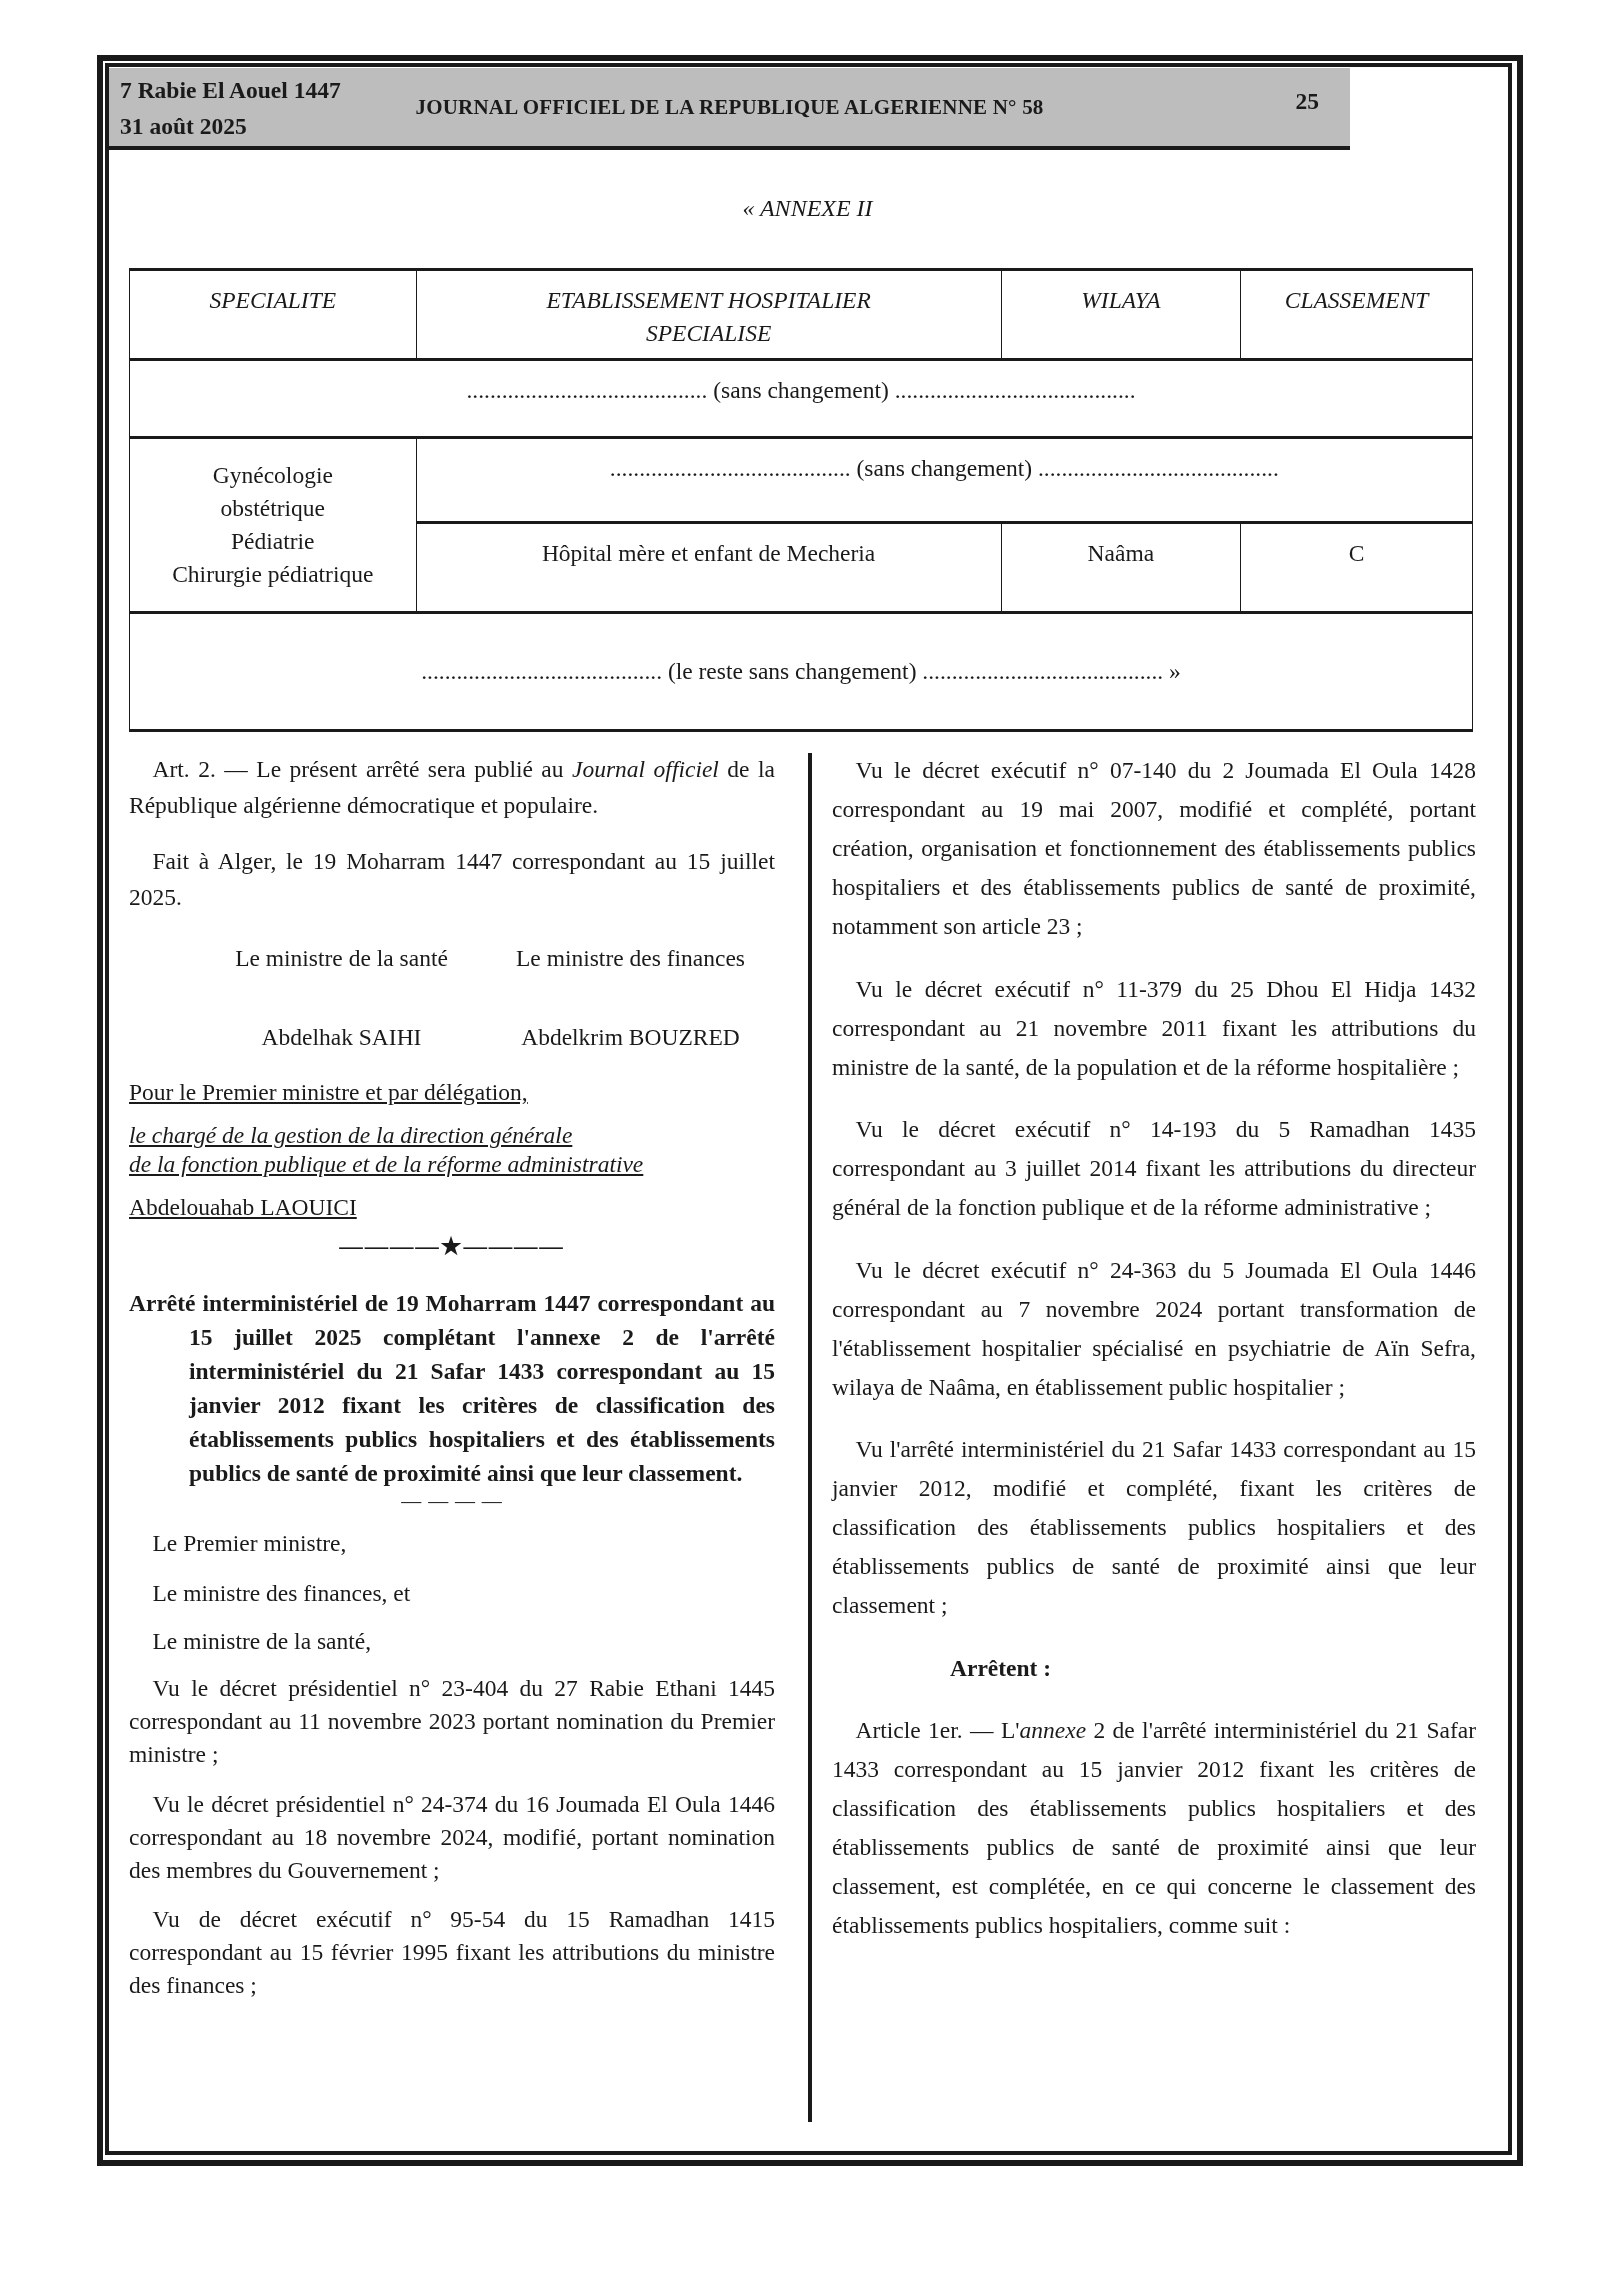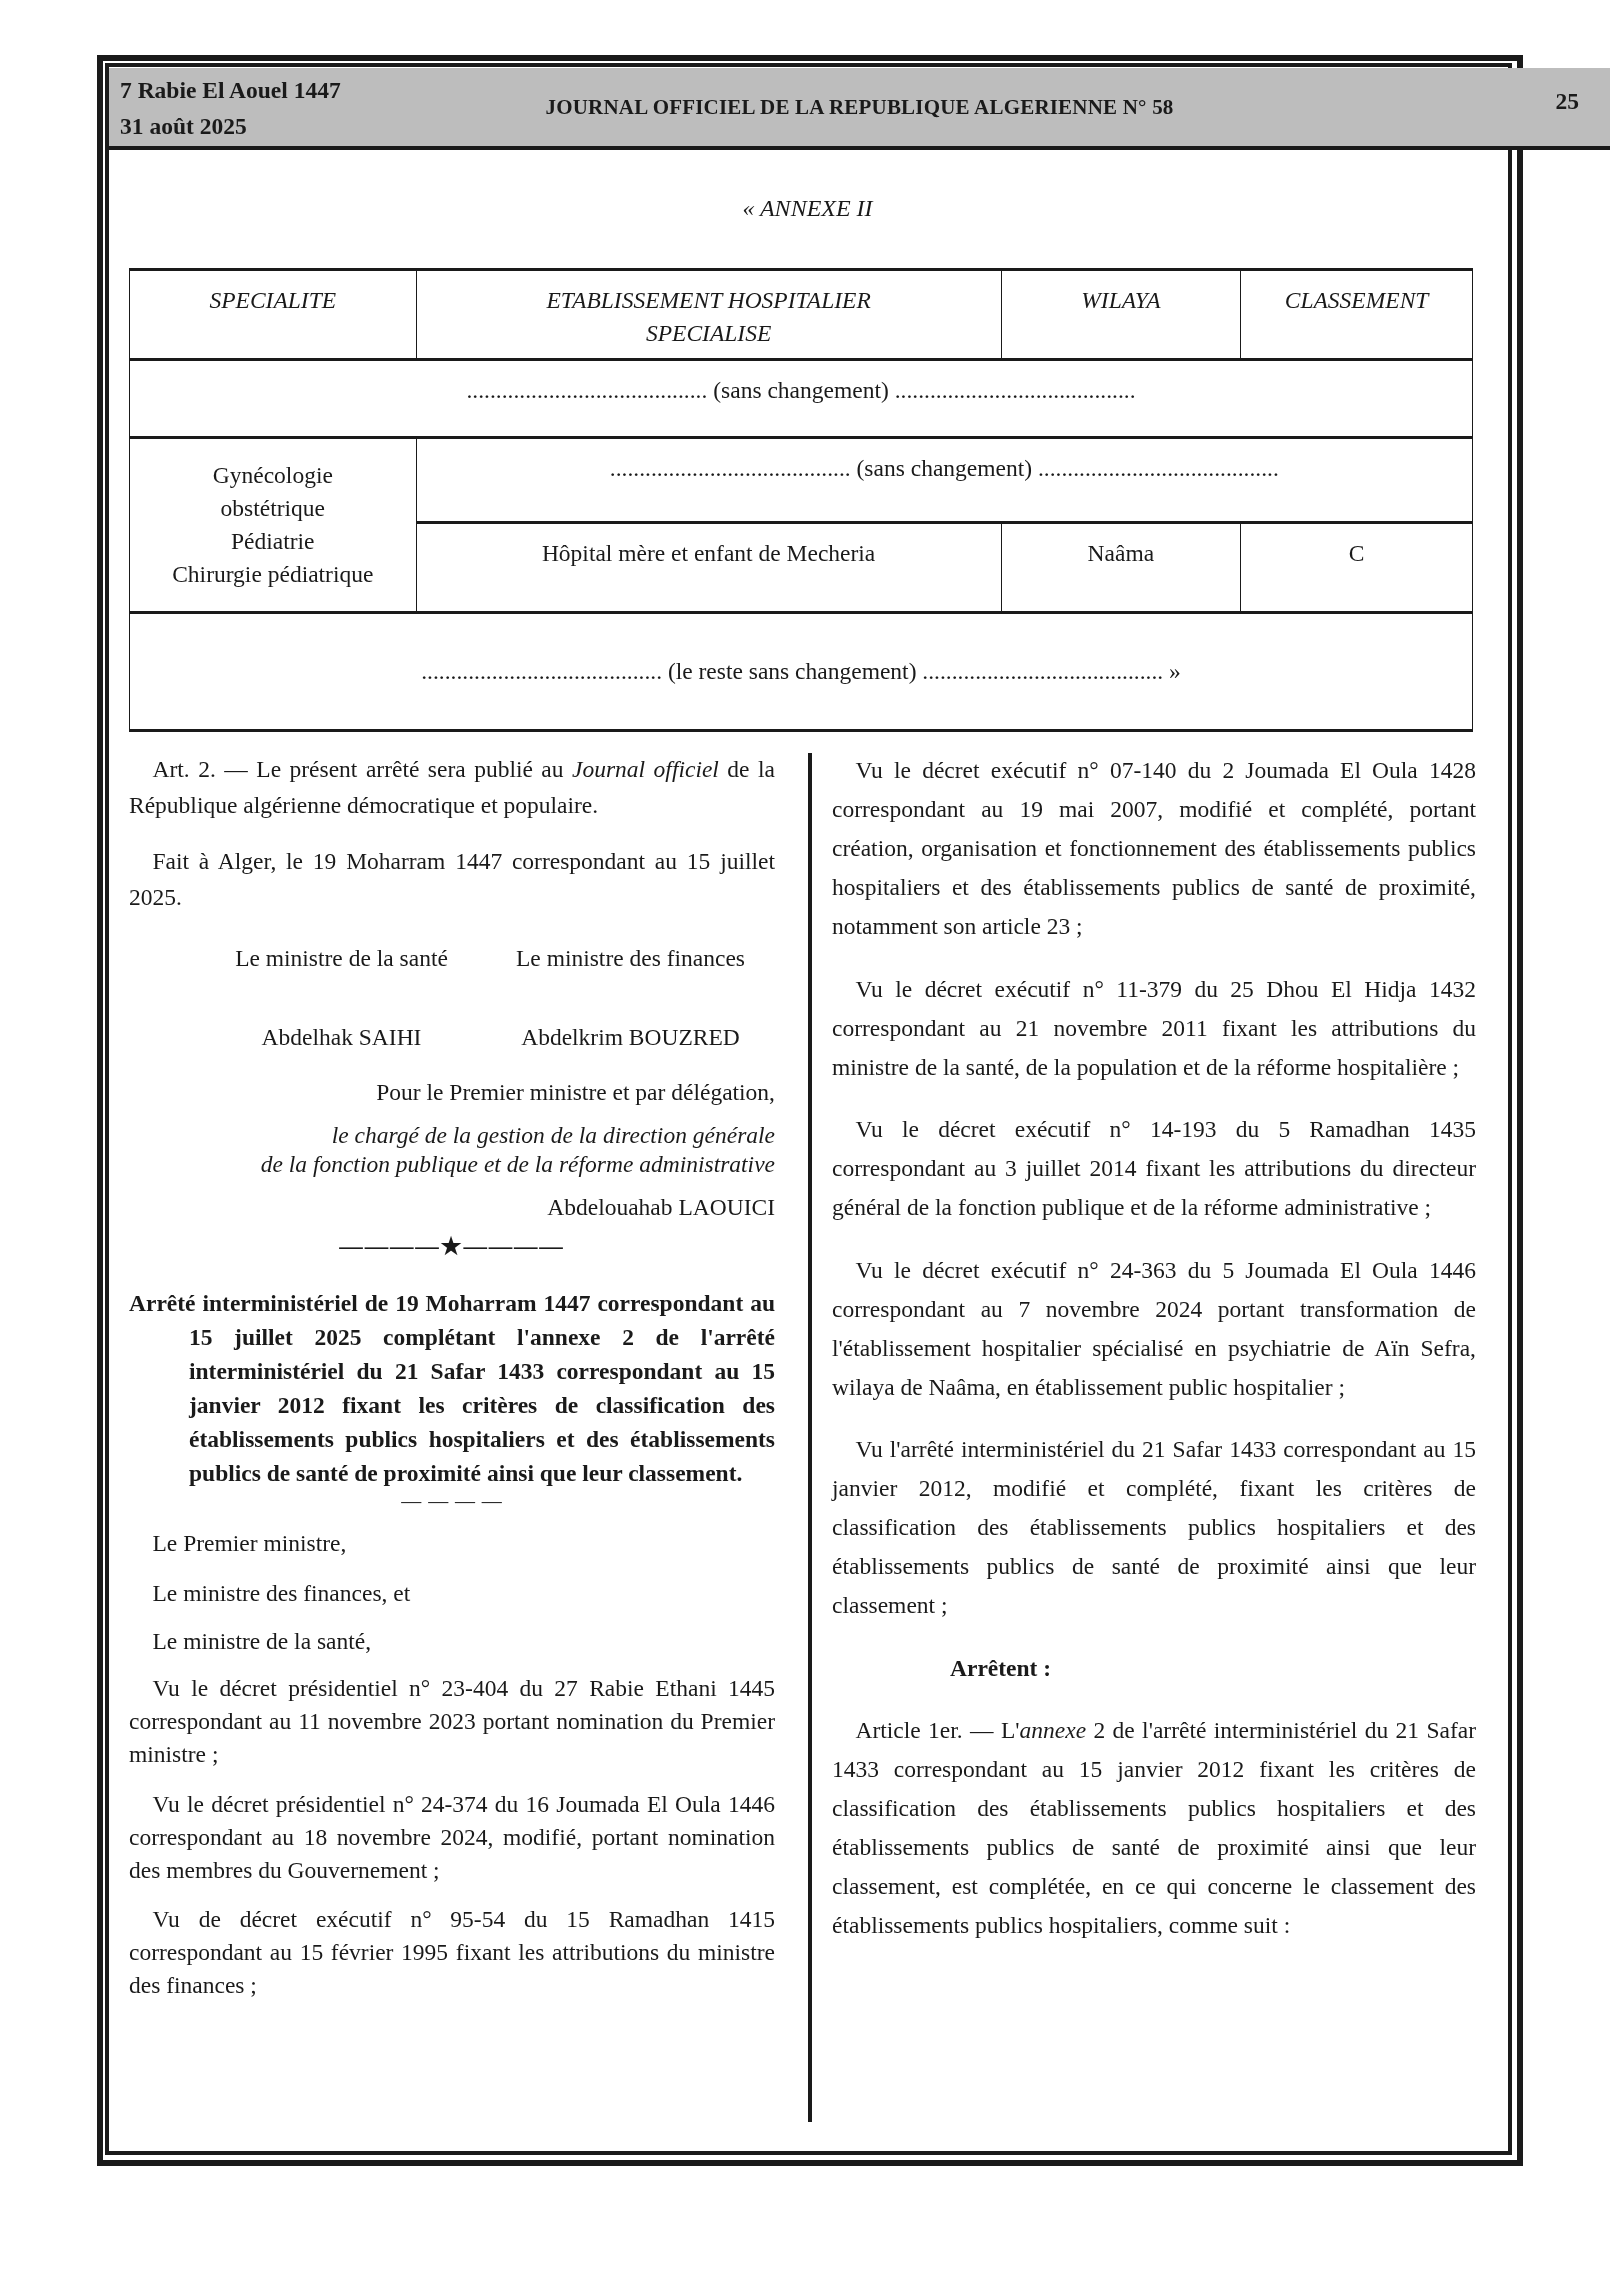--- a/index.html
+++ b/index.html
@@ -4,21 +4,21 @@
 <style>
   html, body { margin: 0; padding: 0; background: #ffffff; }
   body { width: 1615px; height: 2285px; position: relative; overflow: hidden;
          font-family: "Liberation Serif", "DejaVu Serif", serif; color: #1a1a1a; }
 
   .frame-outer { position: absolute; left: 97px; top: 55px; width: 1414px; height: 2099px;
                  border: 6.3px solid #1a1a1a; }
   .frame-inner { position: absolute; left: 105px; top: 63px; width: 1399px; height: 2084px;
                  border: 4.5px solid #1a1a1a; }
 
-  .header { position: absolute; left: 109px; top: 68px; width: 1501px; height: 78px;
+  .header { position: absolute; left: 109px; top: 68px; width: 1241px; height: 78px;
             background: #bdbdbd; border-bottom: 4.5px solid #1a1a1a; font-weight: bold; }
   .header .date { position: absolute; left: 11px; top: 3.6px; font-size: 23.5px; line-height: 36px; }
   .header .title { position: absolute; left: 0; right: 0; top: 20px; text-align: center; font-size: 21px; letter-spacing: 0.2px; margin-top: 7px; }
   .header .pagenum { position: absolute; right: 31px; top: 20px; font-size: 23.5px; }
 
   .annexe-title { position: absolute; left: 0; width: 1615px; top: 195px; text-align: center;
                   font-style: italic; font-size: 24px; }
 
   table.annexe { position: absolute; left: 129px; top: 268px; width: 1344px; border-collapse: collapse;
                  font-size: 23.5px; }
@@ -27,21 +27,21 @@
   table.annexe tr.thick-bottom td { border-bottom: 3.6px solid #1a1a1a; }
   .cell-pad { padding-top: 12.7px; line-height: 33px; }
 
   .col { position: absolute; top: 751px; font-size: 23.5px; line-height: 39px; text-align: justify; }
   .col.left { left: 129px; width: 646px; }
   .col.right { left: 832px; width: 644px; }
   .col p { margin: 0; }
   .divider { position: absolute; left: 808px; top: 753px; width: 3.6px; height: 1369px; background: #1a1a1a; }
 
   .indent { text-indent: 23.5px; }
-  .center { text-align: right; }
+  .center { text-align: left; text-decoration: underline; }
   .italic { font-style: italic; }
   .bold { font-weight: bold; }
 
   .signatures { display: flex; justify-content: flex-end; }
   .sig-left { width: 289px; text-align: center; padding-left: 18px; }
   .sig-right { width: 289px; text-align: center; }
 
   .star-sep { text-align: center; font-weight: bold; letter-spacing: 1.8px; font-size: 23.5px; }
   .dash-sep { text-align: center; font-size: 20px; letter-spacing: 0.9px; }
 

